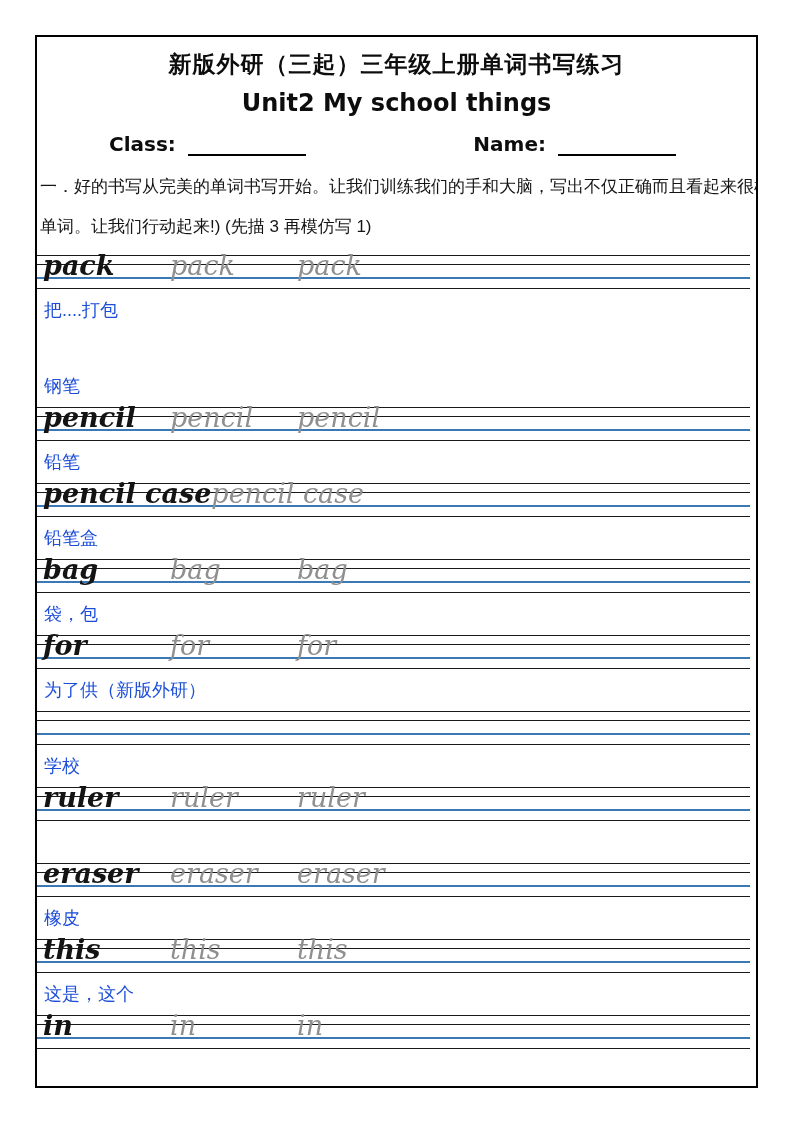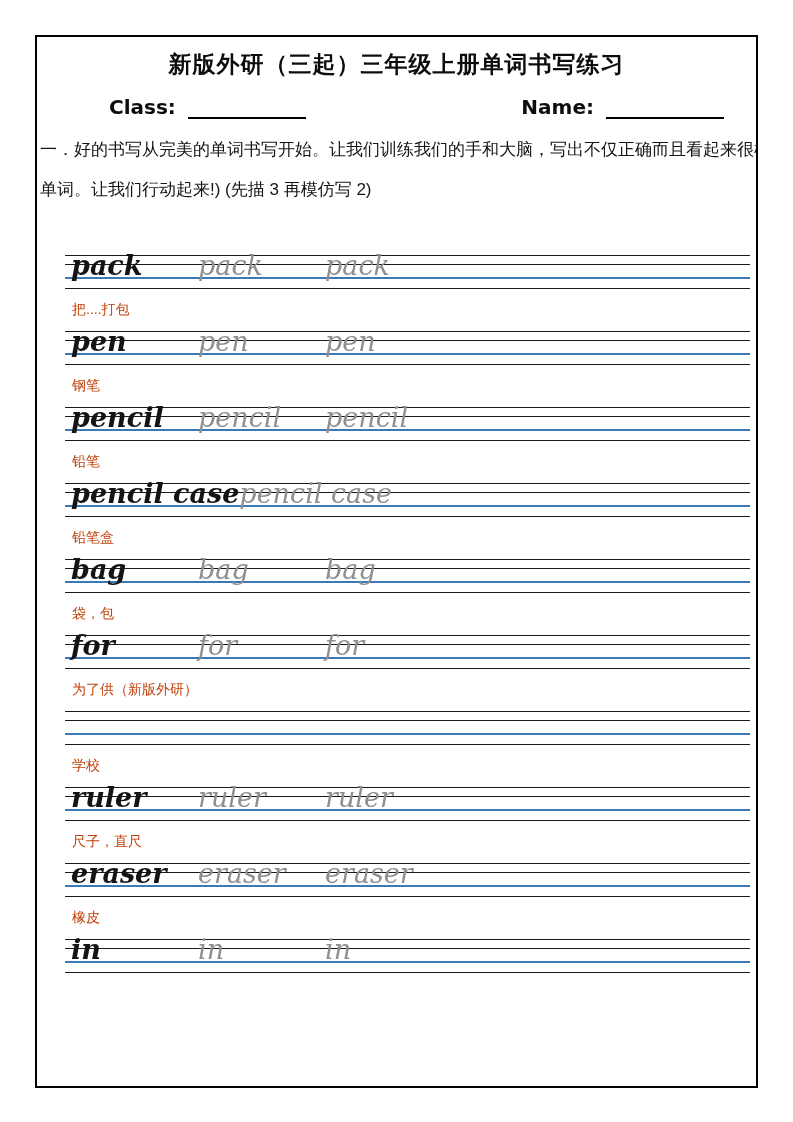--- a/index.html
+++ b/index.html
@@ -21,97 +21,91 @@
   .title{
     margin-top:12px;text-align:center;font-size:23px;font-weight:bold;
     letter-spacing:1px;color:#0d0d0d;
   }
   .subtitle{
     margin-top:9px;text-align:center;font-size:24px;font-weight:bold;
     font-family:"DejaVu Sans", sans-serif;color:#0d0d0d;
   }
   .fill-row{
     margin-top:15px;display:flex;justify-content:space-between;
-    padding:0 32px 0 72px;align-items:flex-end;
+    padding:0 80px 0 72px;align-items:flex-end;
     font-family:"DejaVu Sans", sans-serif;font-size:20px;font-weight:bold;color:#0d0d0d;
   }
   .fill-group{display:flex;align-items:flex-end;}
   .blank{
     display:inline-block;width:118px;height:20px;margin-left:12px;
     border-bottom:2px solid #000;
   }
   .instructions{
     margin-top:11px;padding:0 3px;font-size:17px;line-height:40px;color:#151515;
     white-space:nowrap;
   }
-  .rows{position:absolute;left:0;top:218px;right:6px;padding-left:28px;}
+  .rows{position:absolute;left:0;top:218px;right:6px;}
   .word-row{position:relative;height:76px;}
   .guide{position:absolute;top:0;left:0;right:0;height:34px;}
   .gl{position:absolute;left:0;right:0;height:1px;background:var(--line);}
   .gl.t{top:0;}
   .gl.x{top:9px;}
   .gl.base{top:22px;height:2px;background:var(--blue);}
   .gl.b{top:33px;}
   .copies{
     position:absolute;left:6px;top:-3px;line-height:27px;font-size:27px;
     font-family:"DejaVu Serif", serif;font-style:italic;white-space:nowrap;
   }
   .copy{display:inline-block;min-width:127px;}
   .copy.ink{color:var(--ink);font-weight:bold;}
   .copy.trace{color:var(--trace);font-weight:normal;}
   .trans{
     position:absolute;top:34px;left:0;right:0;height:42px;
     display:flex;align-items:center;padding-left:7px;
-    font-size:14px;color:#c2410c;
+    font-size:18px;color:#1d4ed8;
   }
 </style>
 </head>
 <body>
 
 <div class="sheet">
 
   <div class="title">新版外研（三起）三年级上册单词书写练习</div>
 
+  <div class="subtitle">Unit2 My school things</div>
 
   <div class="fill-row">
     <div class="fill-group">
       <span>Class:</span>
       <span class="blank"></span>
     </div>
     <div class="fill-group">
       <span>Name:</span>
       <span class="blank"></span>
     </div>
   </div>
 
   <div class="instructions">
     <div>一．好的书写从完美的单词书写开始。让我们训练我们的手和大脑，写出不仅正确而且看起来很棒的</div>
-    <div>单词。让我们行动起来!) (先描 3 再模仿写 2)</div>
+    <div>单词。让我们行动起来!) (先描 3 再模仿写 1)</div>
   </div>
 
   <div class="rows">
   <div class="word-row">
     <div class="guide">
       <div class="gl t"></div>
       <div class="gl x"></div>
       <div class="gl base"></div>
       <div class="gl b"></div>
       <div class="copies"><span class="copy ink">pack</span><span class="copy trace">pack</span><span class="copy trace">pack</span></div>
     </div>
     <div class="trans">把....打包</div>
   </div>
 
   <div class="word-row">
-    <div class="guide">
-      <div class="gl t"></div>
-      <div class="gl x"></div>
-      <div class="gl base"></div>
-      <div class="gl b"></div>
-      <div class="copies"><span class="copy ink">pen</span><span class="copy trace">pen</span><span class="copy trace">pen</span></div>
-    </div>
     <div class="trans">钢笔</div>
   </div>
 
   <div class="word-row">
     <div class="guide">
       <div class="gl t"></div>
       <div class="gl x"></div>
       <div class="gl base"></div>
       <div class="gl b"></div>
       <div class="copies"><span class="copy ink">pencil</span><span class="copy trace">pencil</span><span class="copy trace">pencil</span></div>
@@ -163,34 +157,43 @@
   </div>
 
   <div class="word-row">
     <div class="guide">
       <div class="gl t"></div>
       <div class="gl x"></div>
       <div class="gl base"></div>
       <div class="gl b"></div>
       <div class="copies"><span class="copy ink">ruler</span><span class="copy trace">ruler</span><span class="copy trace">ruler</span></div>
     </div>
-    <div class="trans">尺子，直尺</div>
   </div>
 
   <div class="word-row">
     <div class="guide">
       <div class="gl t"></div>
       <div class="gl x"></div>
       <div class="gl base"></div>
       <div class="gl b"></div>
       <div class="copies"><span class="copy ink">eraser</span><span class="copy trace">eraser</span><span class="copy trace">eraser</span></div>
     </div>
     <div class="trans">橡皮</div>
   </div>
 
+  <div class="word-row">
+    <div class="guide">
+      <div class="gl t"></div>
+      <div class="gl x"></div>
+      <div class="gl base"></div>
+      <div class="gl b"></div>
+      <div class="copies"><span class="copy ink">this</span><span class="copy trace">this</span><span class="copy trace">this</span></div>
+    </div>
+    <div class="trans">这是，这个</div>
+  </div>
 
   <div class="word-row">
     <div class="guide">
       <div class="gl t"></div>
       <div class="gl x"></div>
       <div class="gl base"></div>
       <div class="gl b"></div>
       <div class="copies"><span class="copy ink">in</span><span class="copy trace">in</span><span class="copy trace">in</span></div>
     </div>
   </div>

